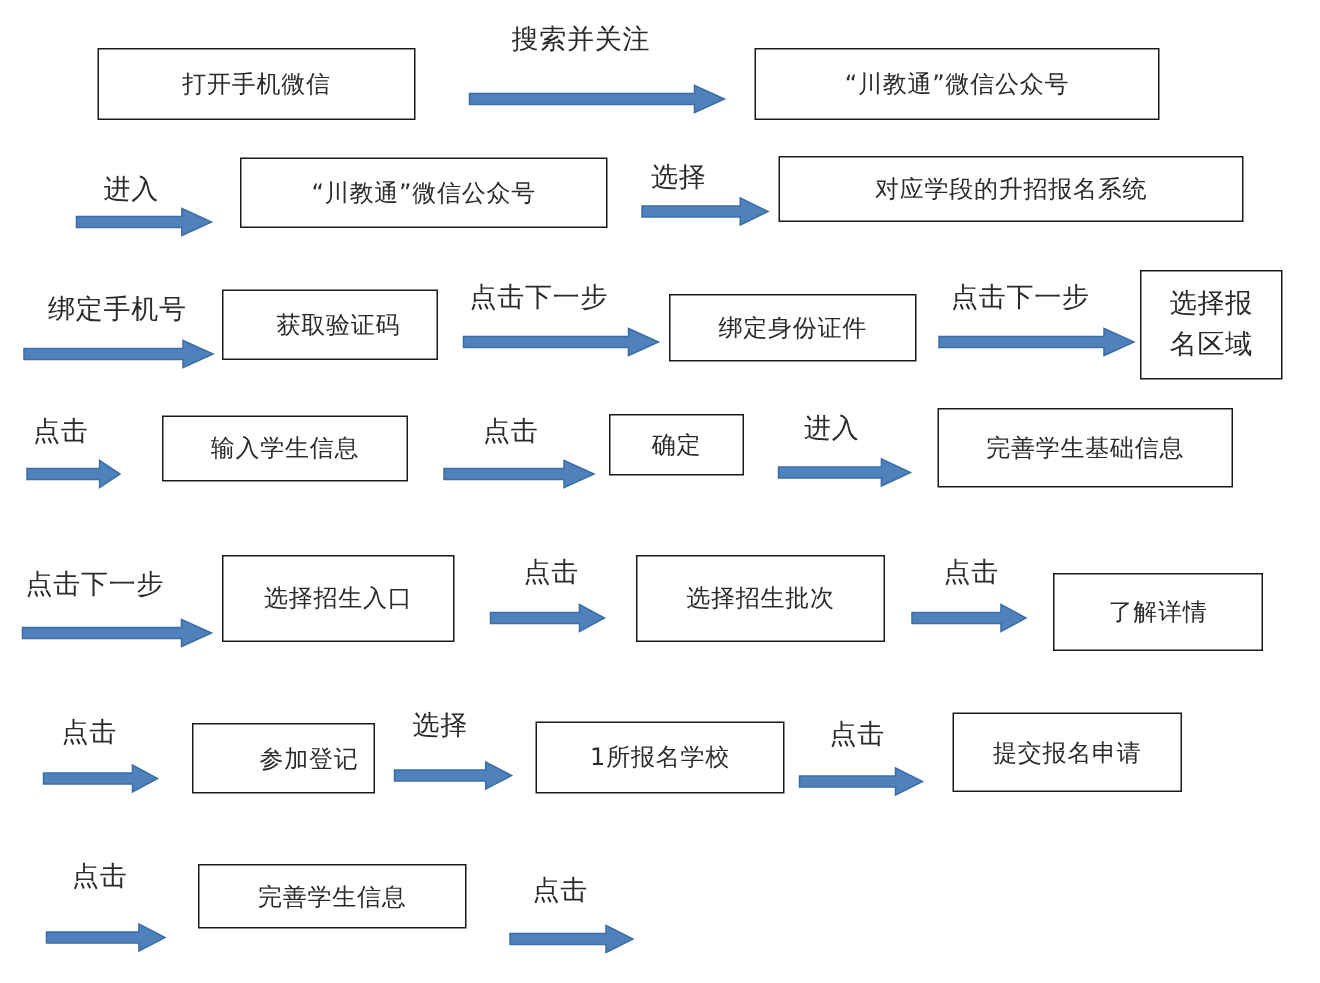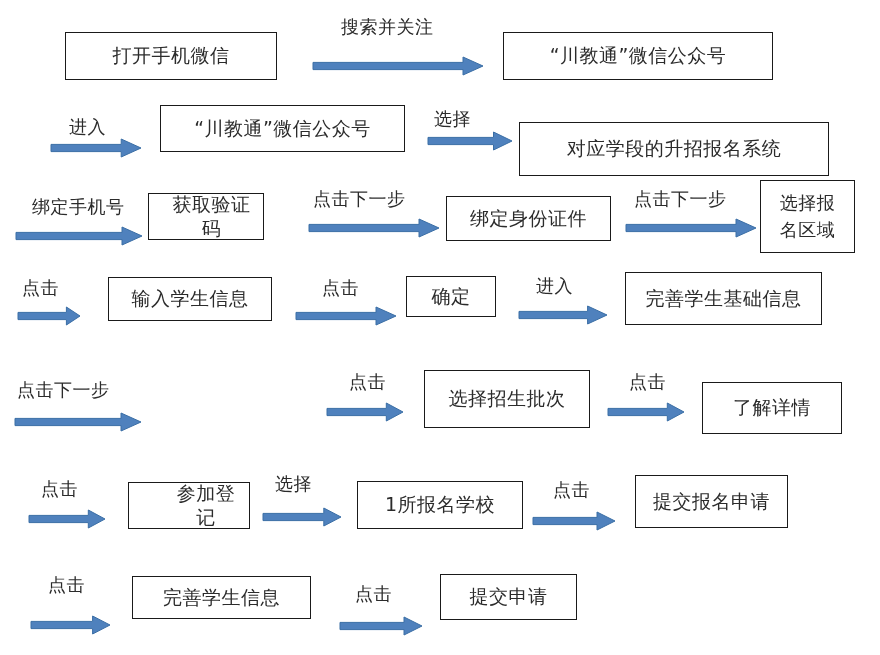--- a/index.html
+++ b/index.html
@@ -23,21 +23,21 @@
     position: absolute;
     box-sizing: border-box;
     border: 1px solid #1a1a1a;
     background: #ffffff;
     color: #2b2b2b;
     display: flex;
     align-items: center;
     justify-content: center;
     text-align: center;
     line-height: 1.25;
-    font-size: 19px;
+    font-size: 16px;
     letter-spacing: 0.5px;
     white-space: pre-line;
     padding: 2px 6px;
   }
   .node.twoline {
     font-size: 18px;
     line-height: 1.45;
   }
   .edge-label {
     position: absolute;
@@ -76,40 +76,40 @@
         <polygon points="0.0,5.4 70.2,5.4 70.2,0.0 90.0,9.0 70.2,18.0 70.2,12.6 0.0,12.6" fill="#4f81bd" stroke="#3a6ea5" stroke-width="1"></polygon>
       </svg>
     </div>
     <div class="edge-label" style="left: 434px; top: 110px;">选择</div>
     <div class="arrow" style="left: 428px; top: 132px; width: 84px; height: 18px;">
       <svg viewBox="0 0 84 18" preserveAspectRatio="none">
         <polygon points="0.0,5.4 65.5,5.4 65.5,0.0 84.0,9.0 65.5,18.0 65.5,12.6 0.0,12.6" fill="#4f81bd" stroke="#3a6ea5" stroke-width="1"></polygon>
       </svg>
     </div>
     <div class="node" style="left: 160px; top: 105px; width: 245px; height: 47px;">“川教通”微信公众号</div>
-    <div class="node" style="left: 519px; top: 104px; width: 310px; height: 54px; margin-top: 18px;">对应学段的升招报名系统</div>
+    <div class="node" style="left: 519px; top: 104px; width: 310px; height: 44px;">对应学段的升招报名系统</div>
     <div class="edge-label" style="left: 32px; top: 198px;">绑定手机号</div>
     <div class="arrow" style="left: 16px; top: 227px; width: 126px; height: 18px;">
       <svg viewBox="0 0 126 18" preserveAspectRatio="none">
         <polygon points="0.0,5.4 106.0,5.4 106.0,0.0 126.0,9.0 106.0,18.0 106.0,12.6 0.0,12.6" fill="#4f81bd" stroke="#3a6ea5" stroke-width="1"></polygon>
       </svg>
     </div>
     <div class="edge-label" style="left: 313px; top: 190px;">点击下一步</div>
     <div class="arrow" style="left: 309px; top: 219px; width: 130px; height: 18px;">
       <svg viewBox="0 0 130 18" preserveAspectRatio="none">
         <polygon points="0.0,5.4 110.0,5.4 110.0,0.0 130.0,9.0 110.0,18.0 110.0,12.6 0.0,12.6" fill="#4f81bd" stroke="#3a6ea5" stroke-width="1"></polygon>
       </svg>
     </div>
     <div class="edge-label" style="left: 634px; top: 190px;">点击下一步</div>
     <div class="arrow" style="left: 626px; top: 219px; width: 130px; height: 18px;">
       <svg viewBox="0 0 130 18" preserveAspectRatio="none">
         <polygon points="0.0,5.4 110.0,5.4 110.0,0.0 130.0,9.0 110.0,18.0 110.0,12.6 0.0,12.6" fill="#4f81bd" stroke="#3a6ea5" stroke-width="1"></polygon>
       </svg>
     </div>
-    <div class="node" style="left: 148px; top: 193px; width: 116px; height: 47px; padding-left: 17px;">获取验证码</div>
+    <div class="node" style="left: 148px; top: 193px; width: 144px; height: 47px; padding-left: 17px;">获取验证码</div>
     <div class="node" style="left: 446px; top: 196px; width: 165px; height: 45px;">绑定身份证件</div>
     <div class="node twoline" style="left: 760px; top: 180px; width: 95px; height: 73px;">选择报
 名区域</div>
     <div class="edge-label" style="left: 22px; top: 279px;">点击</div>
     <div class="arrow" style="left: 18px; top: 307px; width: 62px; height: 18px;">
       <svg viewBox="0 0 62 18" preserveAspectRatio="none">
         <polygon points="0.0,5.4 48.4,5.4 48.4,0.0 62.0,9.0 48.4,18.0 48.4,12.6 0.0,12.6" fill="#4f81bd" stroke="#3a6ea5" stroke-width="1"></polygon>
       </svg>
     </div>
     <div class="edge-label" style="left: 322px; top: 279px;">点击</div>
@@ -138,20 +138,21 @@
       <svg viewBox="0 0 76 18" preserveAspectRatio="none">
         <polygon points="0.0,5.4 59.3,5.4 59.3,0.0 76.0,9.0 59.3,18.0 59.3,12.6 0.0,12.6" fill="#4f81bd" stroke="#3a6ea5" stroke-width="1"></polygon>
       </svg>
     </div>
     <div class="edge-label" style="left: 629px; top: 373px;">点击</div>
     <div class="arrow" style="left: 608px; top: 403px; width: 76px; height: 18px;">
       <svg viewBox="0 0 76 18" preserveAspectRatio="none">
         <polygon points="0.0,5.4 59.3,5.4 59.3,0.0 76.0,9.0 59.3,18.0 59.3,12.6 0.0,12.6" fill="#4f81bd" stroke="#3a6ea5" stroke-width="1"></polygon>
       </svg>
     </div>
+    <div class="node" style="left: 148px; top: 370px; width: 155px; height: 58px;">选择招生入口</div>
     <div class="node" style="left: 424px; top: 370px; width: 166px; height: 58px;">选择招生批次</div>
     <div class="node" style="left: 702px; top: 382px; width: 140px; height: 52px;">了解详情</div>
     <div class="edge-label" style="left: 41px; top: 480px;">点击</div>
     <div class="arrow" style="left: 29px; top: 510px; width: 76px; height: 18px;">
       <svg viewBox="0 0 76 18" preserveAspectRatio="none">
         <polygon points="0.0,5.4 59.3,5.4 59.3,0.0 76.0,9.0 59.3,18.0 59.3,12.6 0.0,12.6" fill="#4f81bd" stroke="#3a6ea5" stroke-width="1"></polygon>
       </svg>
     </div>
     <div class="edge-label" style="left: 275px; top: 475px;">选择</div>
     <div class="arrow" style="left: 263px; top: 508px; width: 78px; height: 18px;">
@@ -174,14 +175,13 @@
         <polygon points="0.0,5.4 61.6,5.4 61.6,0.0 79.0,9.0 61.6,18.0 61.6,12.6 0.0,12.6" fill="#4f81bd" stroke="#3a6ea5" stroke-width="1"></polygon>
       </svg>
     </div>
     <div class="edge-label" style="left: 355px; top: 585px;">点击</div>
     <div class="arrow" style="left: 340px; top: 617px; width: 82px; height: 18px;">
       <svg viewBox="0 0 82 18" preserveAspectRatio="none">
         <polygon points="0.0,5.4 64.0,5.4 64.0,0.0 82.0,9.0 64.0,18.0 64.0,12.6 0.0,12.6" fill="#4f81bd" stroke="#3a6ea5" stroke-width="1"></polygon>
       </svg>
     </div>
     <div class="node" style="left: 132px; top: 576px; width: 179px; height: 43px;">完善学生信息</div>
-    <div class="node" style="left: 440px; top: 574px; width: 137px; height: 46px;">提交申请</div>
   </div>
 
 </body></html>

